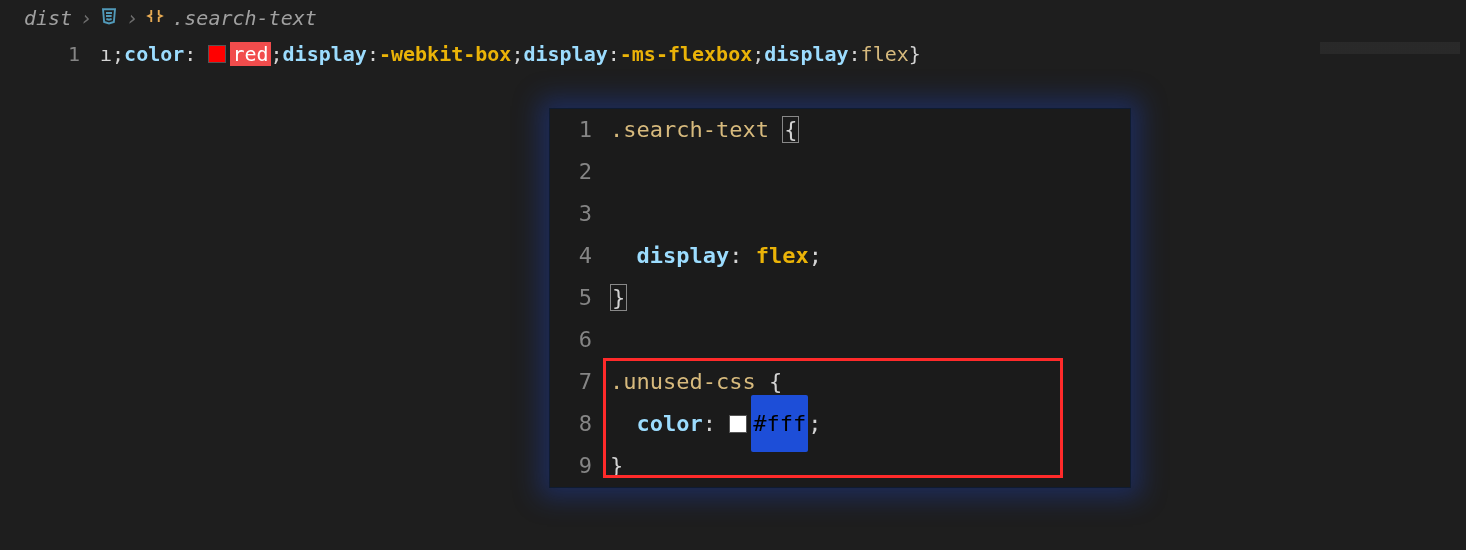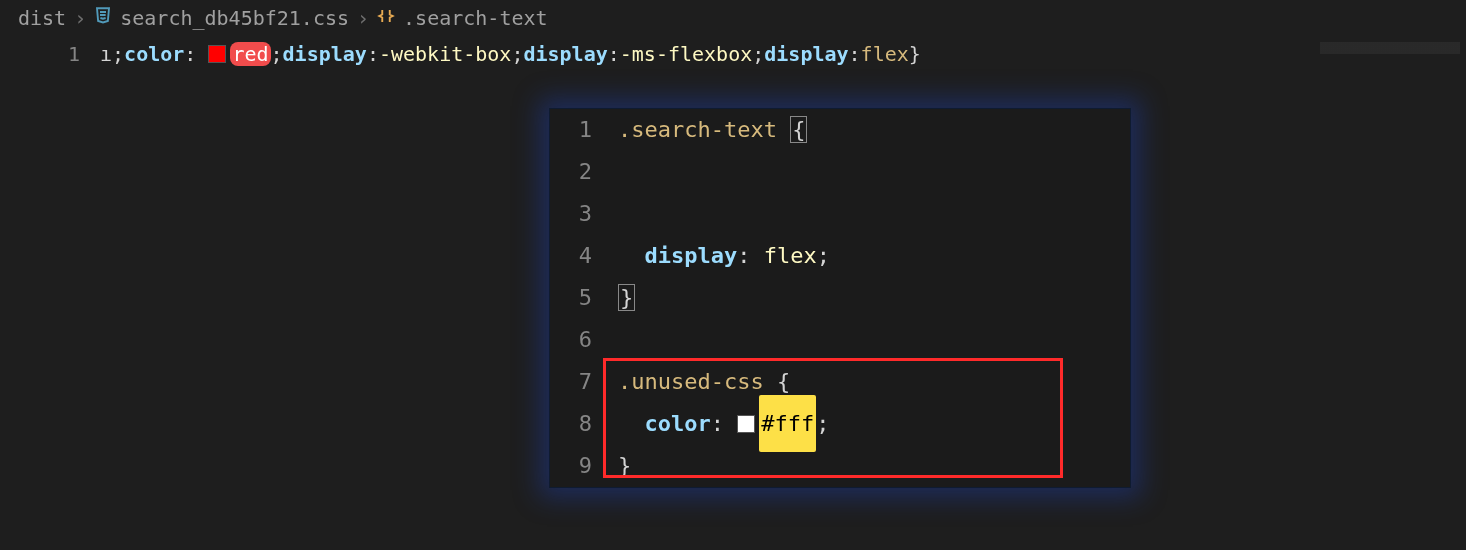--- a/index.html
+++ b/index.html
@@ -10,25 +10,26 @@
       font-size: 20px;
       width: 1466px;
       height: 550px;
       overflow: hidden;
       position: relative;
     }
 
     
     .breadcrumb {
       display: flex;
-      align-items: flex-start;
-      padding: 6px 18px;
+      align-items: center;
+      padding: 6px 24px;
       color: #a0a0a0;
       font-size: 20px;
       gap: 8px;
+      font-style: italic;
     }
     .breadcrumb .sep { color: #6e6e6e; }
     .breadcrumb .css-icon {
       color: #519aba;
       font-weight: bold;
       font-style: italic;
       font-size: 18px;
     }
     .breadcrumb .sym-icon {
       color: #e8ab53;
@@ -51,43 +52,43 @@
     .code-content {
       flex: 1;
       font-size: 20px;
       line-height: 28px;
       white-space: pre;
     }
 
     
     .tk-prop { color: #9cdcfe; font-weight: bold; }
     .tk-punc { color: #d4d4d4; }
-    .tk-val  { color: #fef9c3; }
+    .tk-val  { color: #eab308; font-weight: bold; }
     .tk-val-flex { color: #d7ba7d; }
     .tk-sel  { color: #d7ba7d; }
 
     
     .swatch {
       display: inline-block;
       width: 18px;
       height: 18px;
       border: 1px solid #555;
       margin-right: 4px;
       vertical-align: -2px;
     }
 
     
     .hl-red {
       background: #f14c4c;
       color: #ffffff;
-      border-radius: 8px;
+      border-radius: 0;
       padding: 0 2px;
     }
     .hl-white {
-      background: #fde047;
+      background: #1d4ed8;
       color: #000000;
       border-radius: 2px;
       padding: 16px 2px;
     }
 
     
     .peek {
       position: absolute;
       left: 549px;
       top: 108px;
@@ -104,21 +105,20 @@
     .peek-gutter {
       width: 60px;
       text-align: right;
       padding-right: 18px;
       color: #858585;
       user-select: none;
     }
     .peek-code {
       flex: 1;
       white-space: pre;
-      margin-left: 8px;
     }
     .peek .bracket-box {
       border: 1px solid #888;
       padding: 0 1px;
     }
 
     
     .annot-box {
       position: absolute;
       border: 3px solid #ff2a2a;
@@ -141,21 +141,20 @@
 
 <div class="breadcrumb">
   <span>dist</span>
   <span class="sep">›</span>
   <span class="css-icon">
     <svg width="18" height="18" viewBox="0 0 24 24" fill="none" stroke="#519aba" stroke-width="2.5">
         <path d="M4 3h16l-1.5 17L12 22l-6.5-2L4 3z"></path>
         <path d="M8 8h8M8 12h7.5M8.5 16l3.5 1 3.5-1"></path>
       </svg>
   </span>
-  <span>search_db45bf21.css</span>
   <span class="sep">›</span>
   <span class="sym-icon">
     <svg width="18" height="18" viewBox="0 0 24 24" fill="none" stroke="#e8ab53" stroke-width="2.5">
         <path d="M7 4v6l-4 2 4 2v6M17 4v6l4 2-4 2v6"></path>
       </svg>
   </span>
   <span>.search-text</span>
 </div>
 
 <div class="editor">

